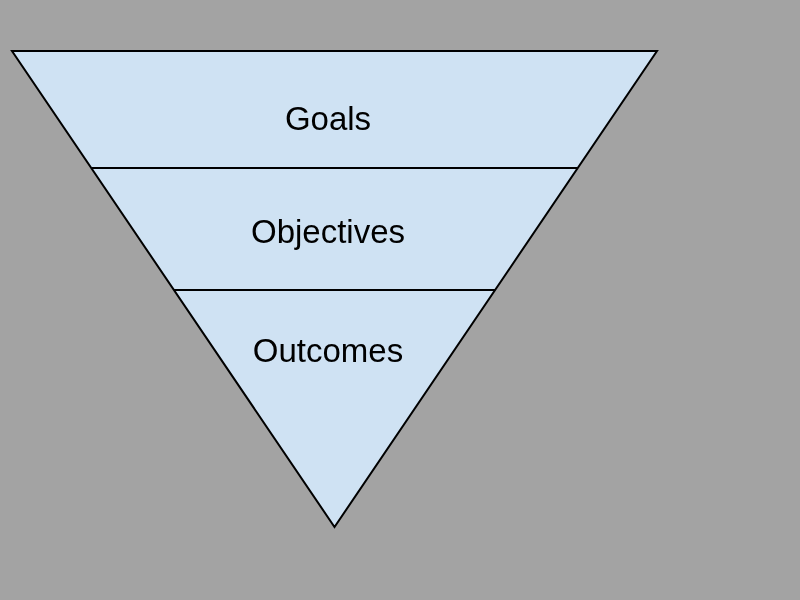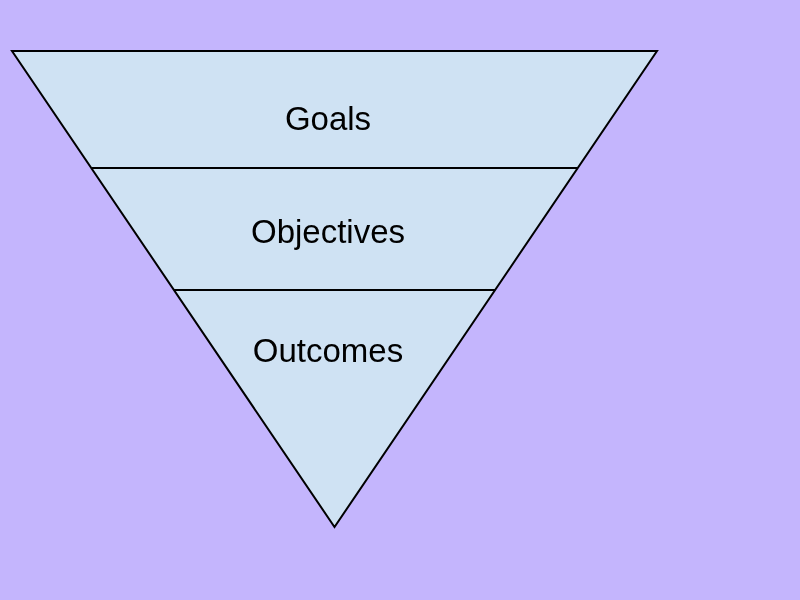--- a/index.html
+++ b/index.html
@@ -7,21 +7,21 @@
     padding: 0;
     width: 800px;
     height: 600px;
     overflow: hidden;
     background: #000000;
   }
   .stage {
     position: relative;
     width: 800px;
     height: 600px;
-    background: #c4b5fd;
+    background: #a3a3a3;
   }
   svg.funnel-svg {
     display: block;
     width: 800px;
     height: 600px;
   }
   .funnel-shape {
     stroke: #000000;
     stroke-width: 2;
   }

